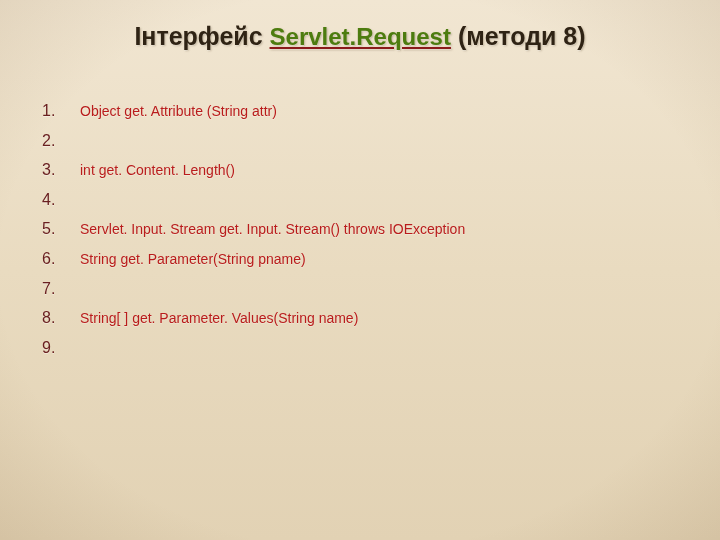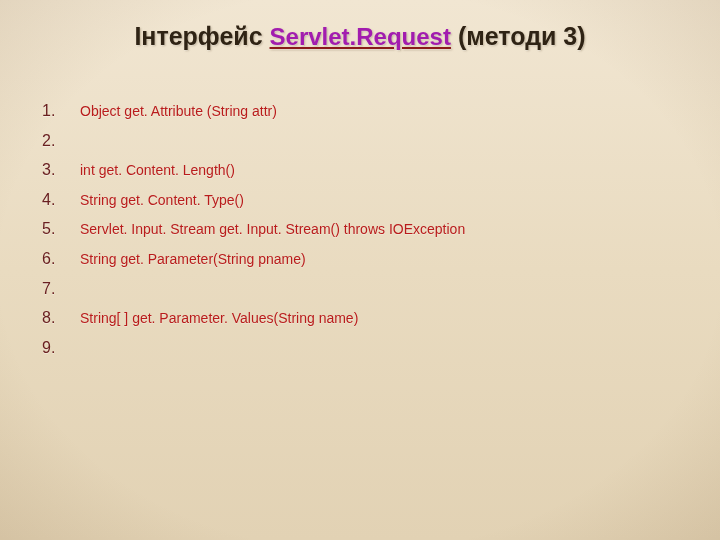--- a/index.html
+++ b/index.html
@@ -27,21 +27,21 @@
     top: 22px;
     left: 0;
     right: 0;
     text-align: center;
     font-weight: bold;
     font-size: 25px;
     color: #2f2314;
     text-shadow: 0 1px 0 rgba(255,255,255,0.3), 1px 1px 2px rgba(80,60,30,0.3);
   }
   .title .redlink {
-    color: #a21caf;
+    color: #4d7c0f;
     text-decoration: underline;
     text-decoration-color: #8a1a1a;
     font-size: 24px;
   }
   .list {
     position: absolute;
     left: 42px;
     top: 100px;
     width: 640px;
   }
@@ -64,38 +64,37 @@
     text-shadow: 0 1px 0 rgba(255,255,255,0.3);
     white-space: nowrap;
   }
 </style>
 </head>
 <body>
 
 <div class="title">
   <span>Інтерфейс</span>
   <span class="redlink">Servlet.Request</span>
-  <span>(методи 3)</span>
+  <span>(методи 8)</span>
 </div>
 
 <div class="list">
   <div class="row">
     <div class="num">1.</div>
     <div class="txt">Object get. Attribute (String attr)</div>
   </div>
   <div class="row">
     <div class="num">2.</div>
   </div>
   <div class="row">
     <div class="num">3.</div>
     <div class="txt">int get. Content. Length()</div>
   </div>
   <div class="row">
     <div class="num">4.</div>
-    <div class="txt">String get. Content. Type()</div>
   </div>
   <div class="row">
     <div class="num">5.</div>
     <div class="txt">Servlet. Input. Stream  get. Input. Stream() throws IOException</div>
   </div>
   <div class="row">
     <div class="num">6.</div>
     <div class="txt">String get. Parameter(String pname)</div>
   </div>
   <div class="row">

